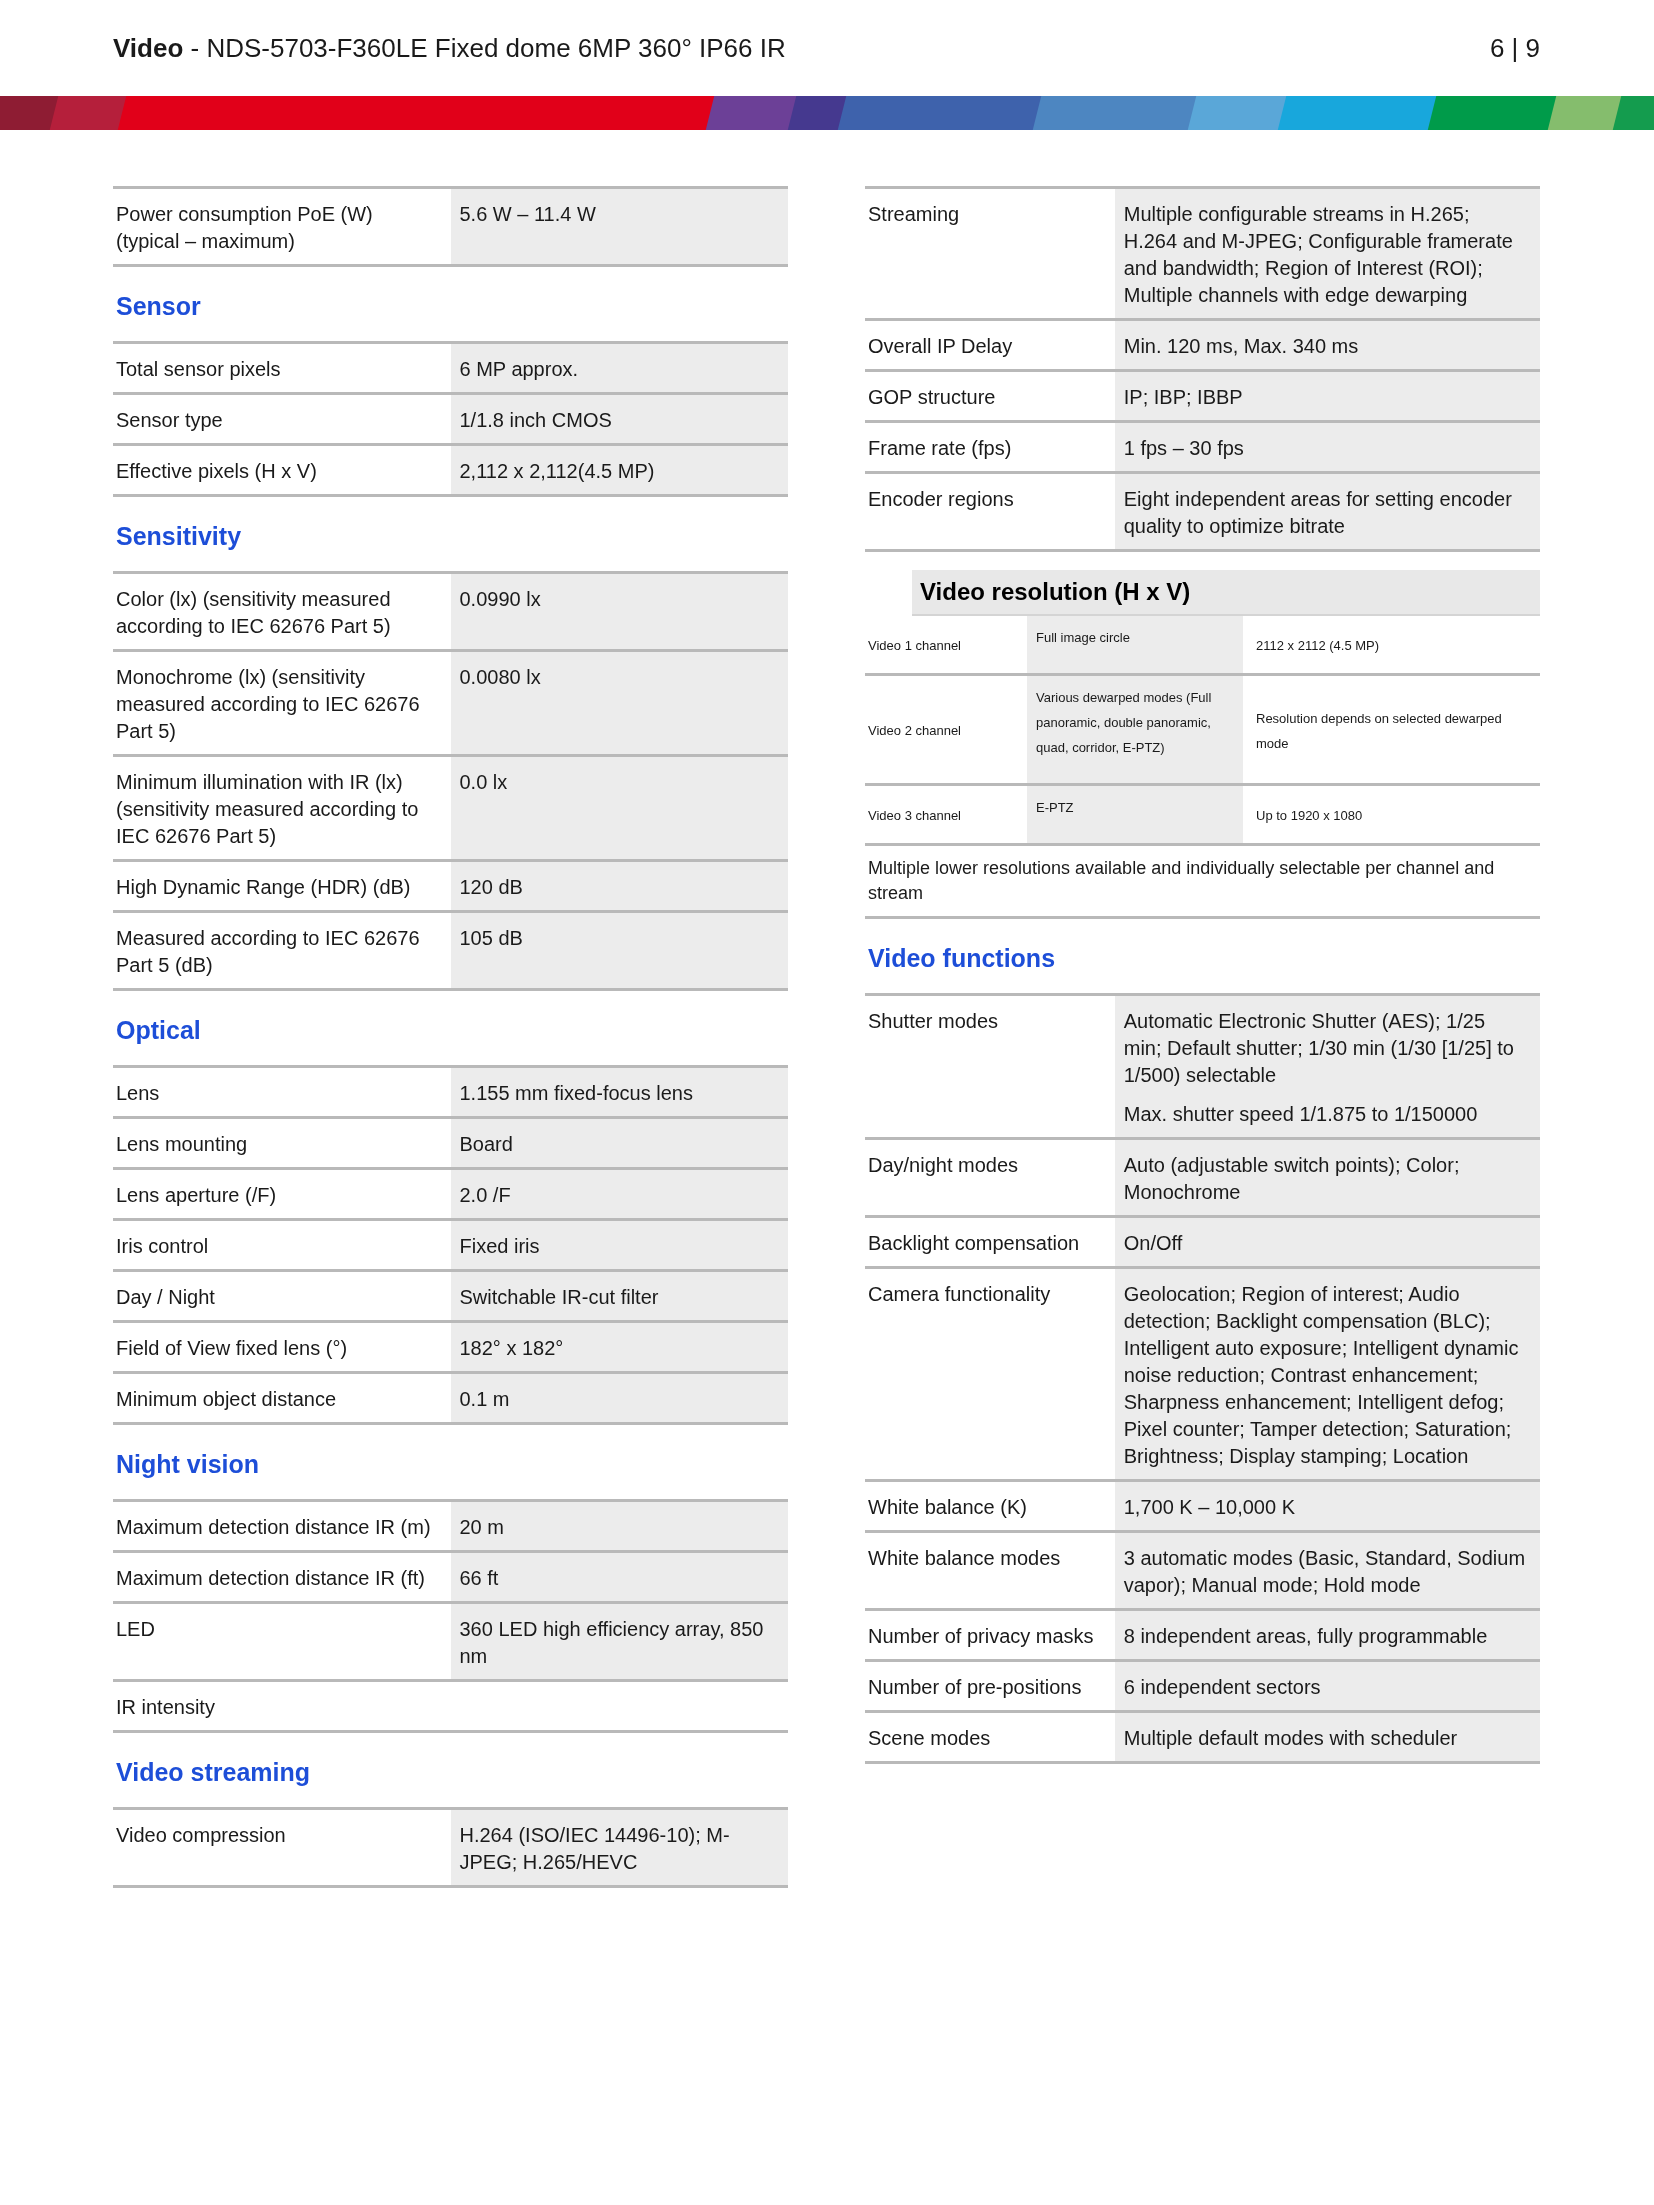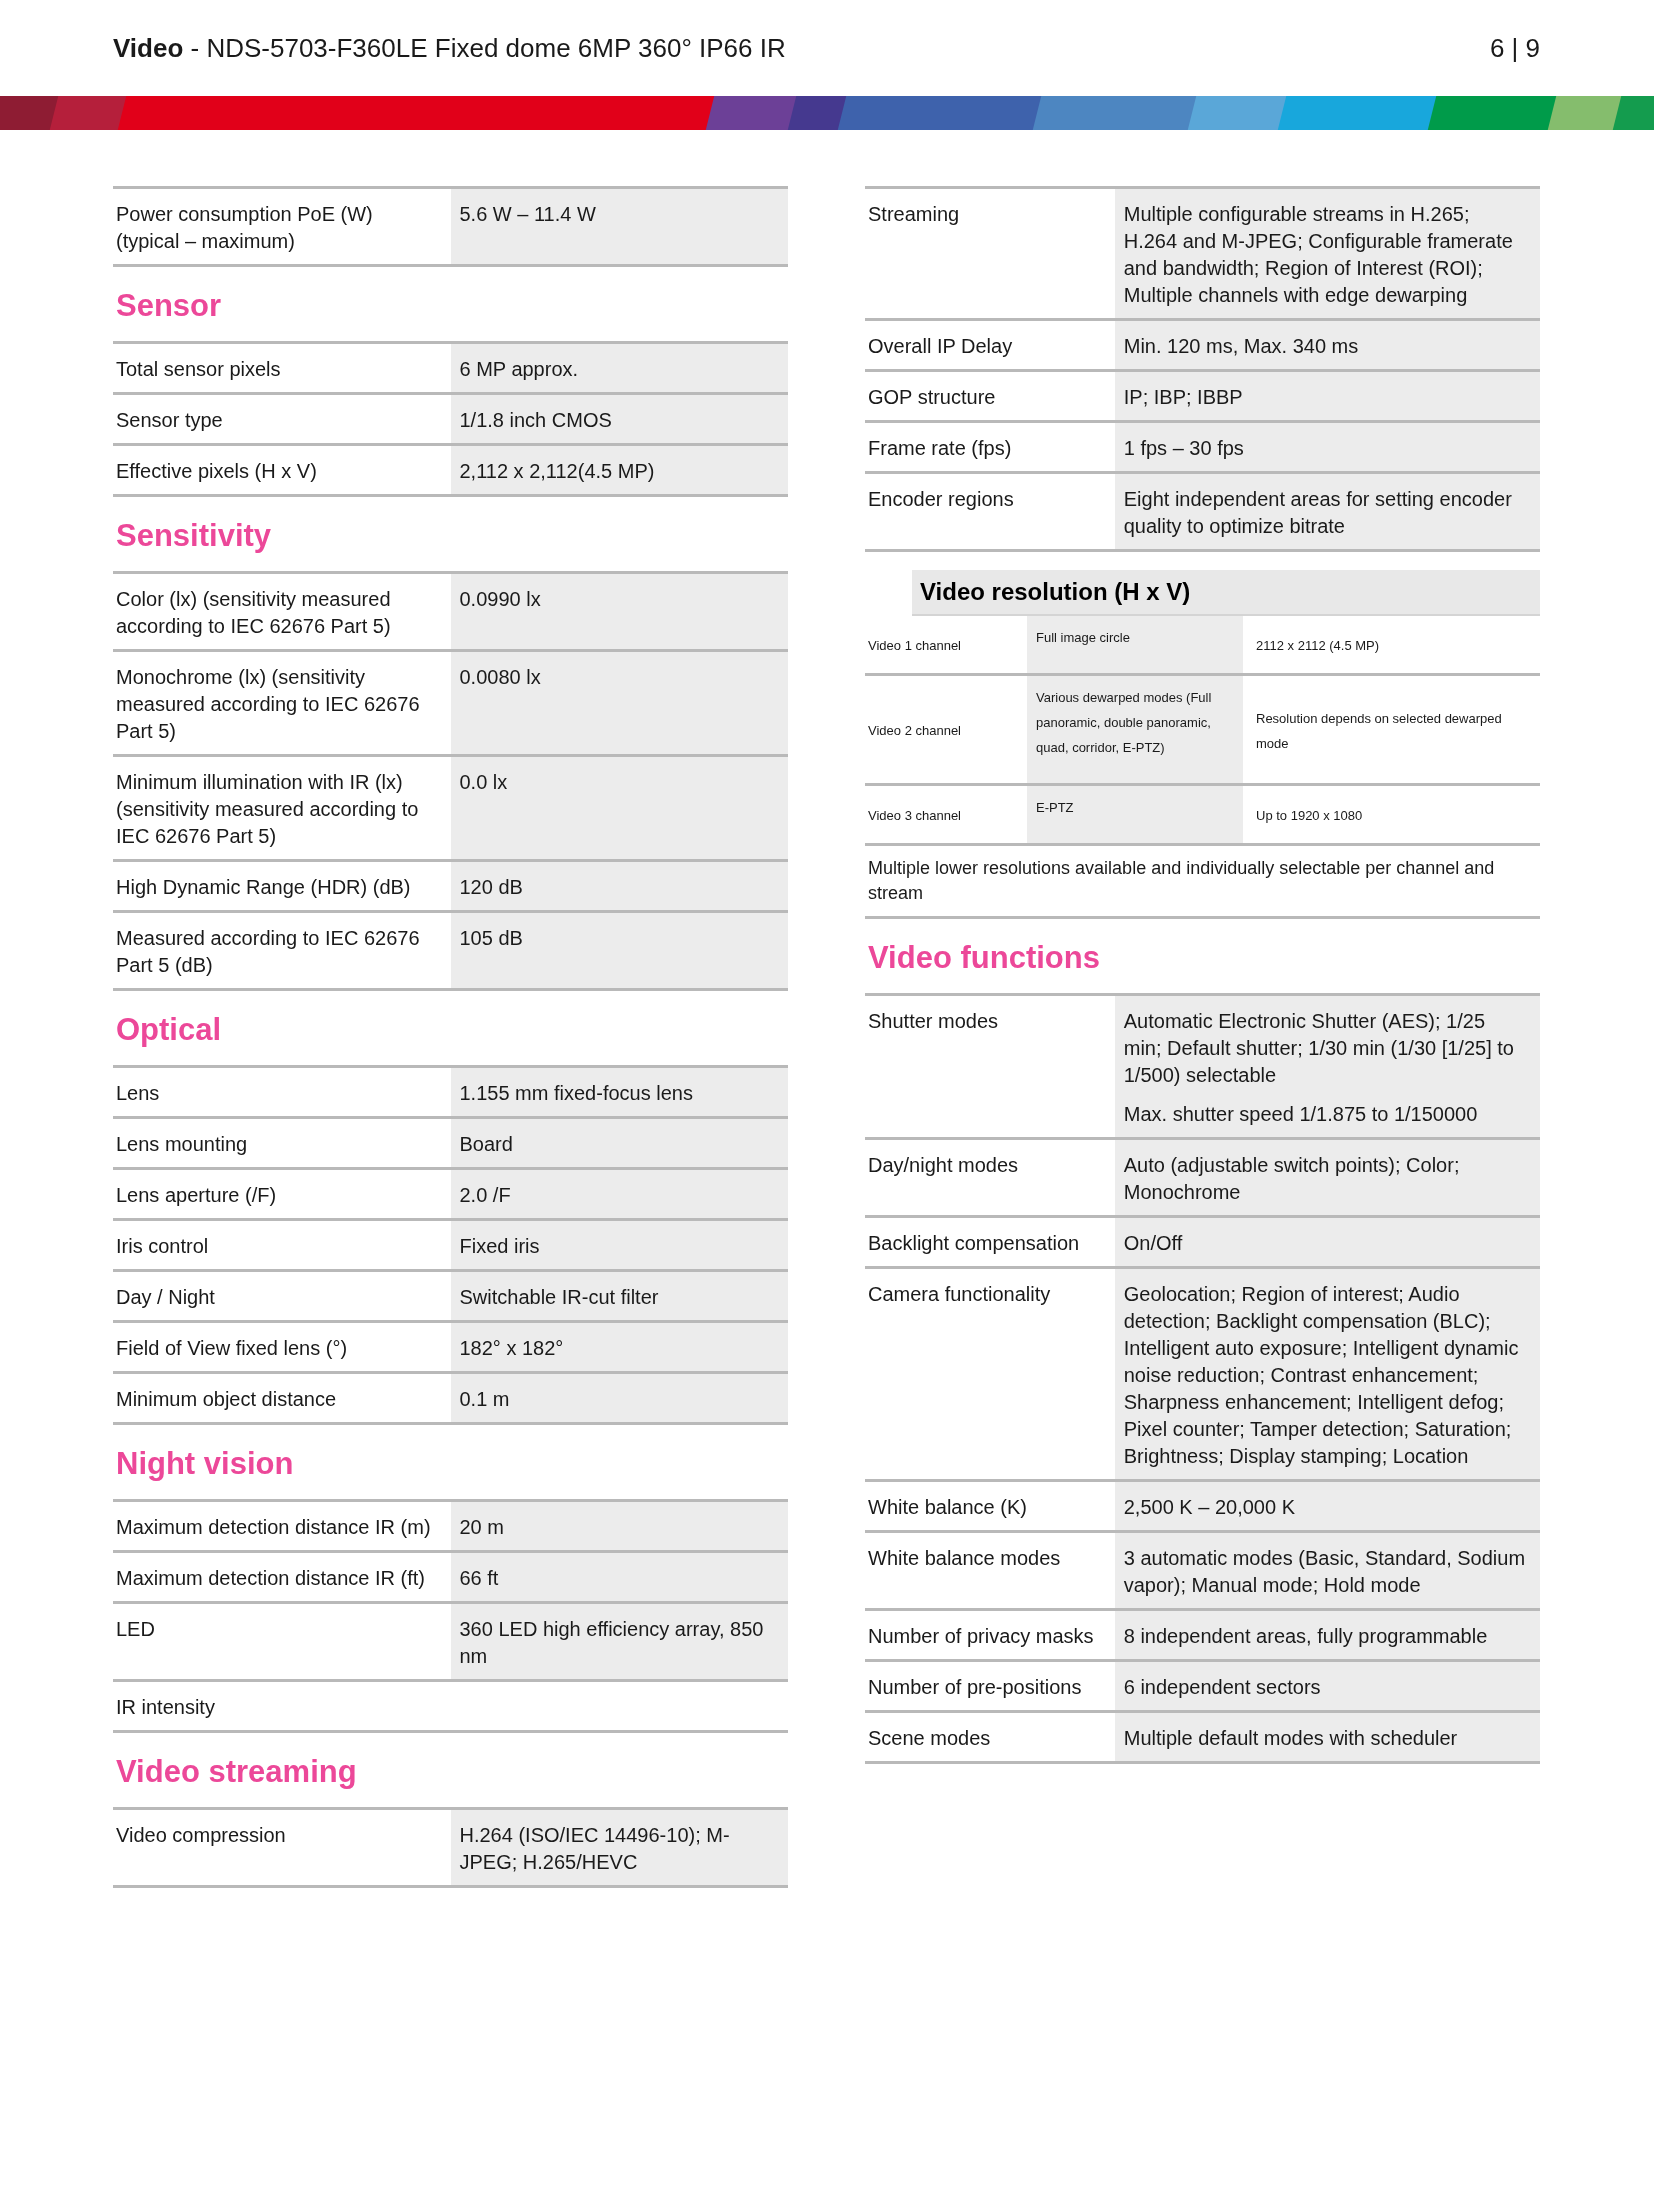--- a/index.html
+++ b/index.html
@@ -25,21 +25,21 @@
   
   .spec-table{border-bottom:3px solid #b9b9b9;}
   .spec-row{display:flex;align-items:stretch;border-top:3px solid #b9b9b9;background:#fff;}
   .spec-label{width:50%;box-sizing:border-box;padding:12px 10px 9px 3px;
     font-size:20px;line-height:27px;}
   .col-right .spec-label{width:37%;}
   .spec-value{flex:1;background:#ececec;padding:12px 12px 9px 9px;font-size:20px;line-height:27px;}
   .spec-par + .spec-par{margin-top:12px;}
 
   
-  .section-heading{font-size:31px;line-height:30px;font-weight:bold;color:#ec4899;
+  .section-heading{font-size:25px;line-height:30px;font-weight:bold;color:#1d4ed8;
     margin:24px 0 20px 3px;}
 
   
   .band-header{margin-top:18px;background:#e8e8e8;border-bottom:2px solid #d4d4d4;
     font-weight:bold;font-size:24px;line-height:28px;padding:8px 10px 8px 8px;color:#000;margin-left:47px;}
   .res-table{border-bottom:3px solid #b9b9b9;}
   .res-row{display:flex;align-items:center;border-top:3px solid #b9b9b9;font-size:13px;line-height:25px;}
   .res-row:first-child{border-top:none;}
   .res-c1{width:24%;box-sizing:border-box;padding:9px 8px 7px 3px;}
   .res-c2{width:32%;box-sizing:border-box;background:#ececec;padding:9px 10px 23px 9px;}
@@ -291,21 +291,21 @@
           </div>
           <div class="spec-row">
             <div class="spec-label">Camera functionality</div>
             <div class="spec-value">
               <div class="spec-par">Geolocation; Region of interest; Audio detection; Backlight compensation (BLC); Intelligent auto exposure; Intelligent dynamic noise reduction; Contrast enhancement; Sharpness enhancement; Intelligent defog; Pixel counter; Tamper detection; Saturation; Brightness; Display stamping; Location</div>
             </div>
           </div>
           <div class="spec-row">
             <div class="spec-label">White balance (K)</div>
             <div class="spec-value">
-              <div class="spec-par">2,500 K – 20,000 K</div>
+              <div class="spec-par">1,700 K – 10,000 K</div>
             </div>
           </div>
           <div class="spec-row">
             <div class="spec-label">White balance modes</div>
             <div class="spec-value">
               <div class="spec-par">3 automatic modes (Basic, Standard, Sodium vapor); Manual mode; Hold mode</div>
             </div>
           </div>
           <div class="spec-row">
             <div class="spec-label">Number of privacy masks</div>

